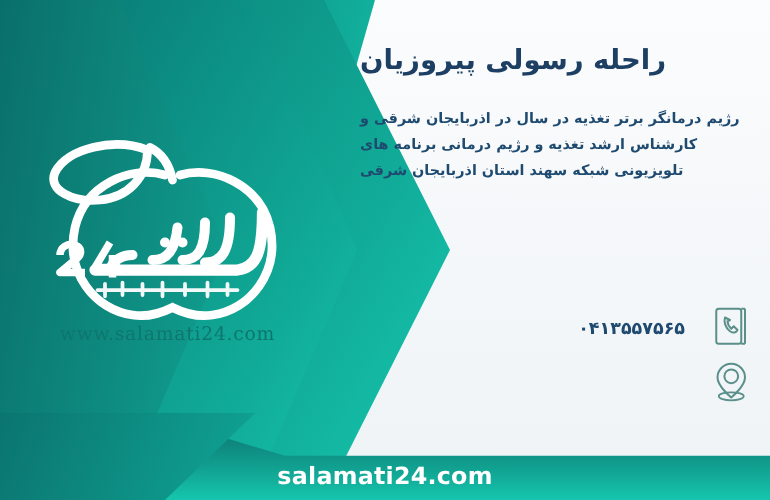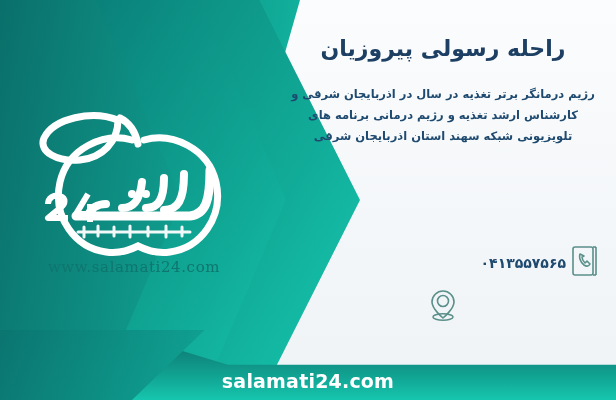--- a/index.html
+++ b/index.html
@@ -108,21 +108,21 @@
     direction: ltr;
     font-family: "DejaVu Serif", "Liberation Serif", serif;
   }
 
   
   .content {
     position: absolute;
     right: 18px;
     top: 34px;
     width: 310px;
-    text-align: center;
+    text-align: left;
     direction: rtl;
   }
   .title {
     color: #1d3f63;
     font-size: 22px;
     font-weight: bold;
     line-height: 1.35;
     margin: 0 0 20px 0;
   }
   .subtitle {
@@ -144,22 +144,22 @@
   .contacts {
     position: absolute;
     right: 14px;
     top: 244px;
     width: 318px;
     direction: rtl;
   }
   .crow {
     display: flex;
     align-items: flex-start;
-    justify-content: center;
-    gap: 2px;
+    justify-content: flex-start;
+    gap: 20px;
     margin-bottom: 10px;
   }
   .cicon {
     flex: 0 0 34px;
     width: 34px; height: 34px;
     display: flex;
     align-items: center;
     justify-content: center;
   }
   .ctext {

